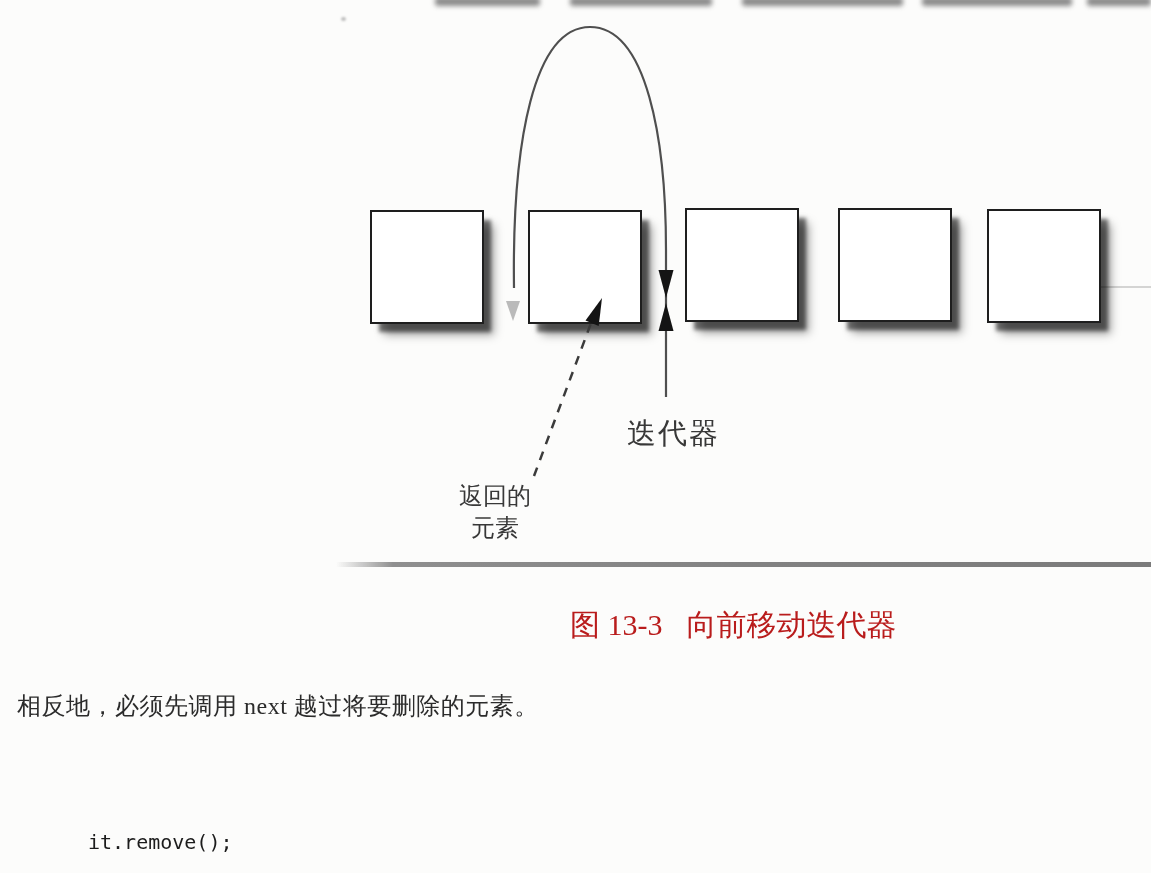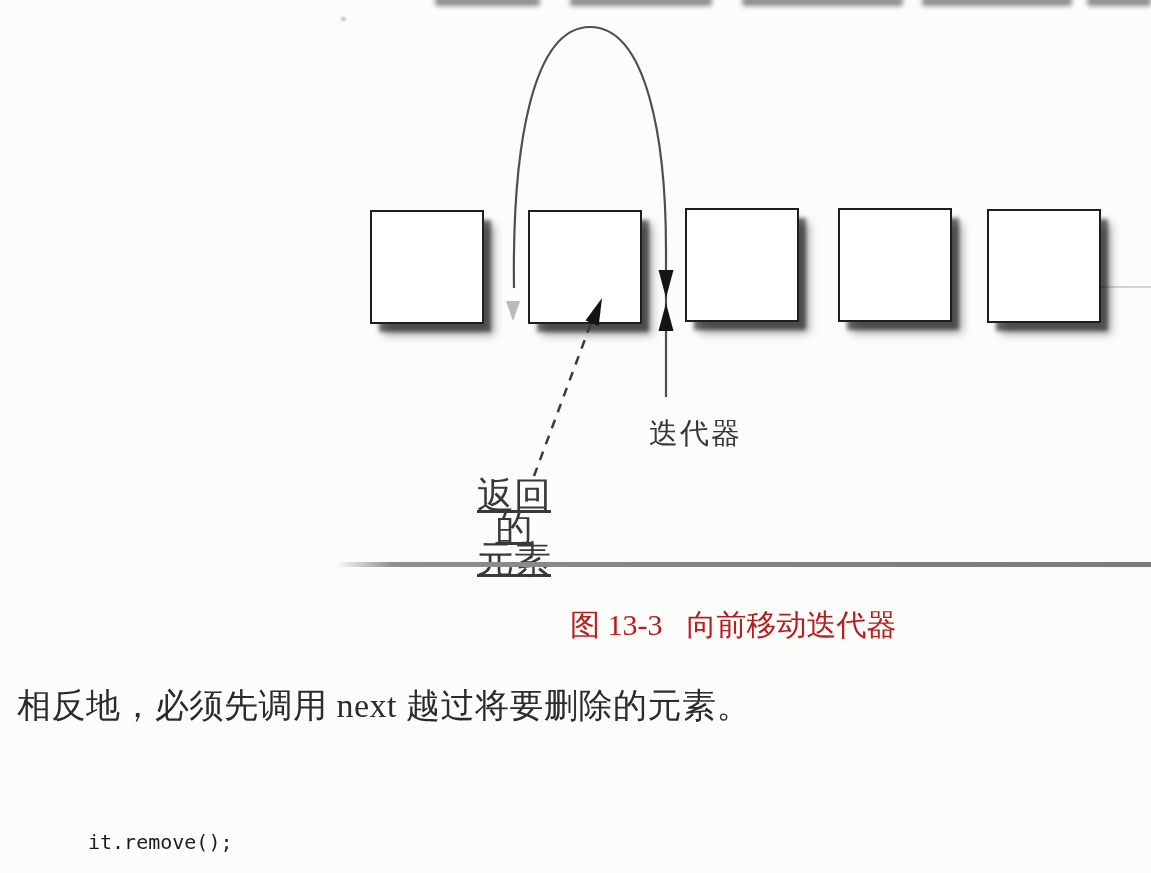--- a/index.html
+++ b/index.html
@@ -18,36 +18,36 @@
   
   .box{
     position:absolute;width:114px;height:114px;box-sizing:border-box;
     background:#fff;border:2px solid #1e1e1e;
     box-shadow:8px 9px 4px -1px rgba(0,0,0,.55),12px 13px 9px -2px rgba(0,0,0,.34);
   }
   .b1{left:370px;top:210px;} .b2{left:528px;top:210px;} .b3{left:685px;top:208px;}
   .b4{left:838px;top:208px;} .b5{left:987px;top:209px;}
   svg.overlay{position:absolute;left:0;top:0;pointer-events:none;}
   .lbl{position:absolute;color:#383838;}
-  .lbl-iterator{left:627px;top:414px;font-size:29px;letter-spacing:2px;white-space:nowrap;margin-left:22px;}
-  .lbl-returned{left:460px;top:480px;width:108px;text-align:center;font-size:37px;line-height:32px;text-decoration:underline;}
+  .lbl-iterator{left:627px;top:414px;font-size:29px;letter-spacing:2px;white-space:nowrap;}
+  .lbl-returned{left:441px;top:480px;width:108px;text-align:center;font-size:24px;line-height:32px;}
   .hrule{
     position:absolute;left:336px;top:562px;width:815px;height:5px;
     background:linear-gradient(90deg,rgba(140,140,140,0),#8f8f8f 7%,#828282 50%,#7b7b7b 100%);
     filter:blur(.7px);
   }
   .caption{
     position:absolute;left:570px;top:605px;
     font-size:30px;color:#b91c1c;white-space:nowrap;
   }
   .caption .cap-gap{display:inline-block;width:24px;}
   
   .para{
     position:absolute;left:17px;top:686px;width:820px;
-    font-size:34px;line-height:40px;letter-spacing:.5px;color:#2b2b2b;white-space:nowrap;
+    font-size:24px;line-height:40px;letter-spacing:.5px;color:#2b2b2b;white-space:nowrap;
   }
   .code{
     position:absolute;left:88px;top:756px;
     font-family:"DejaVu Sans Mono","Liberation Mono",monospace;
     font-size:20px;line-height:34.5px;color:#1c1c1c;white-space:pre;
   }
 </style>
 </head>
 <body>
 

